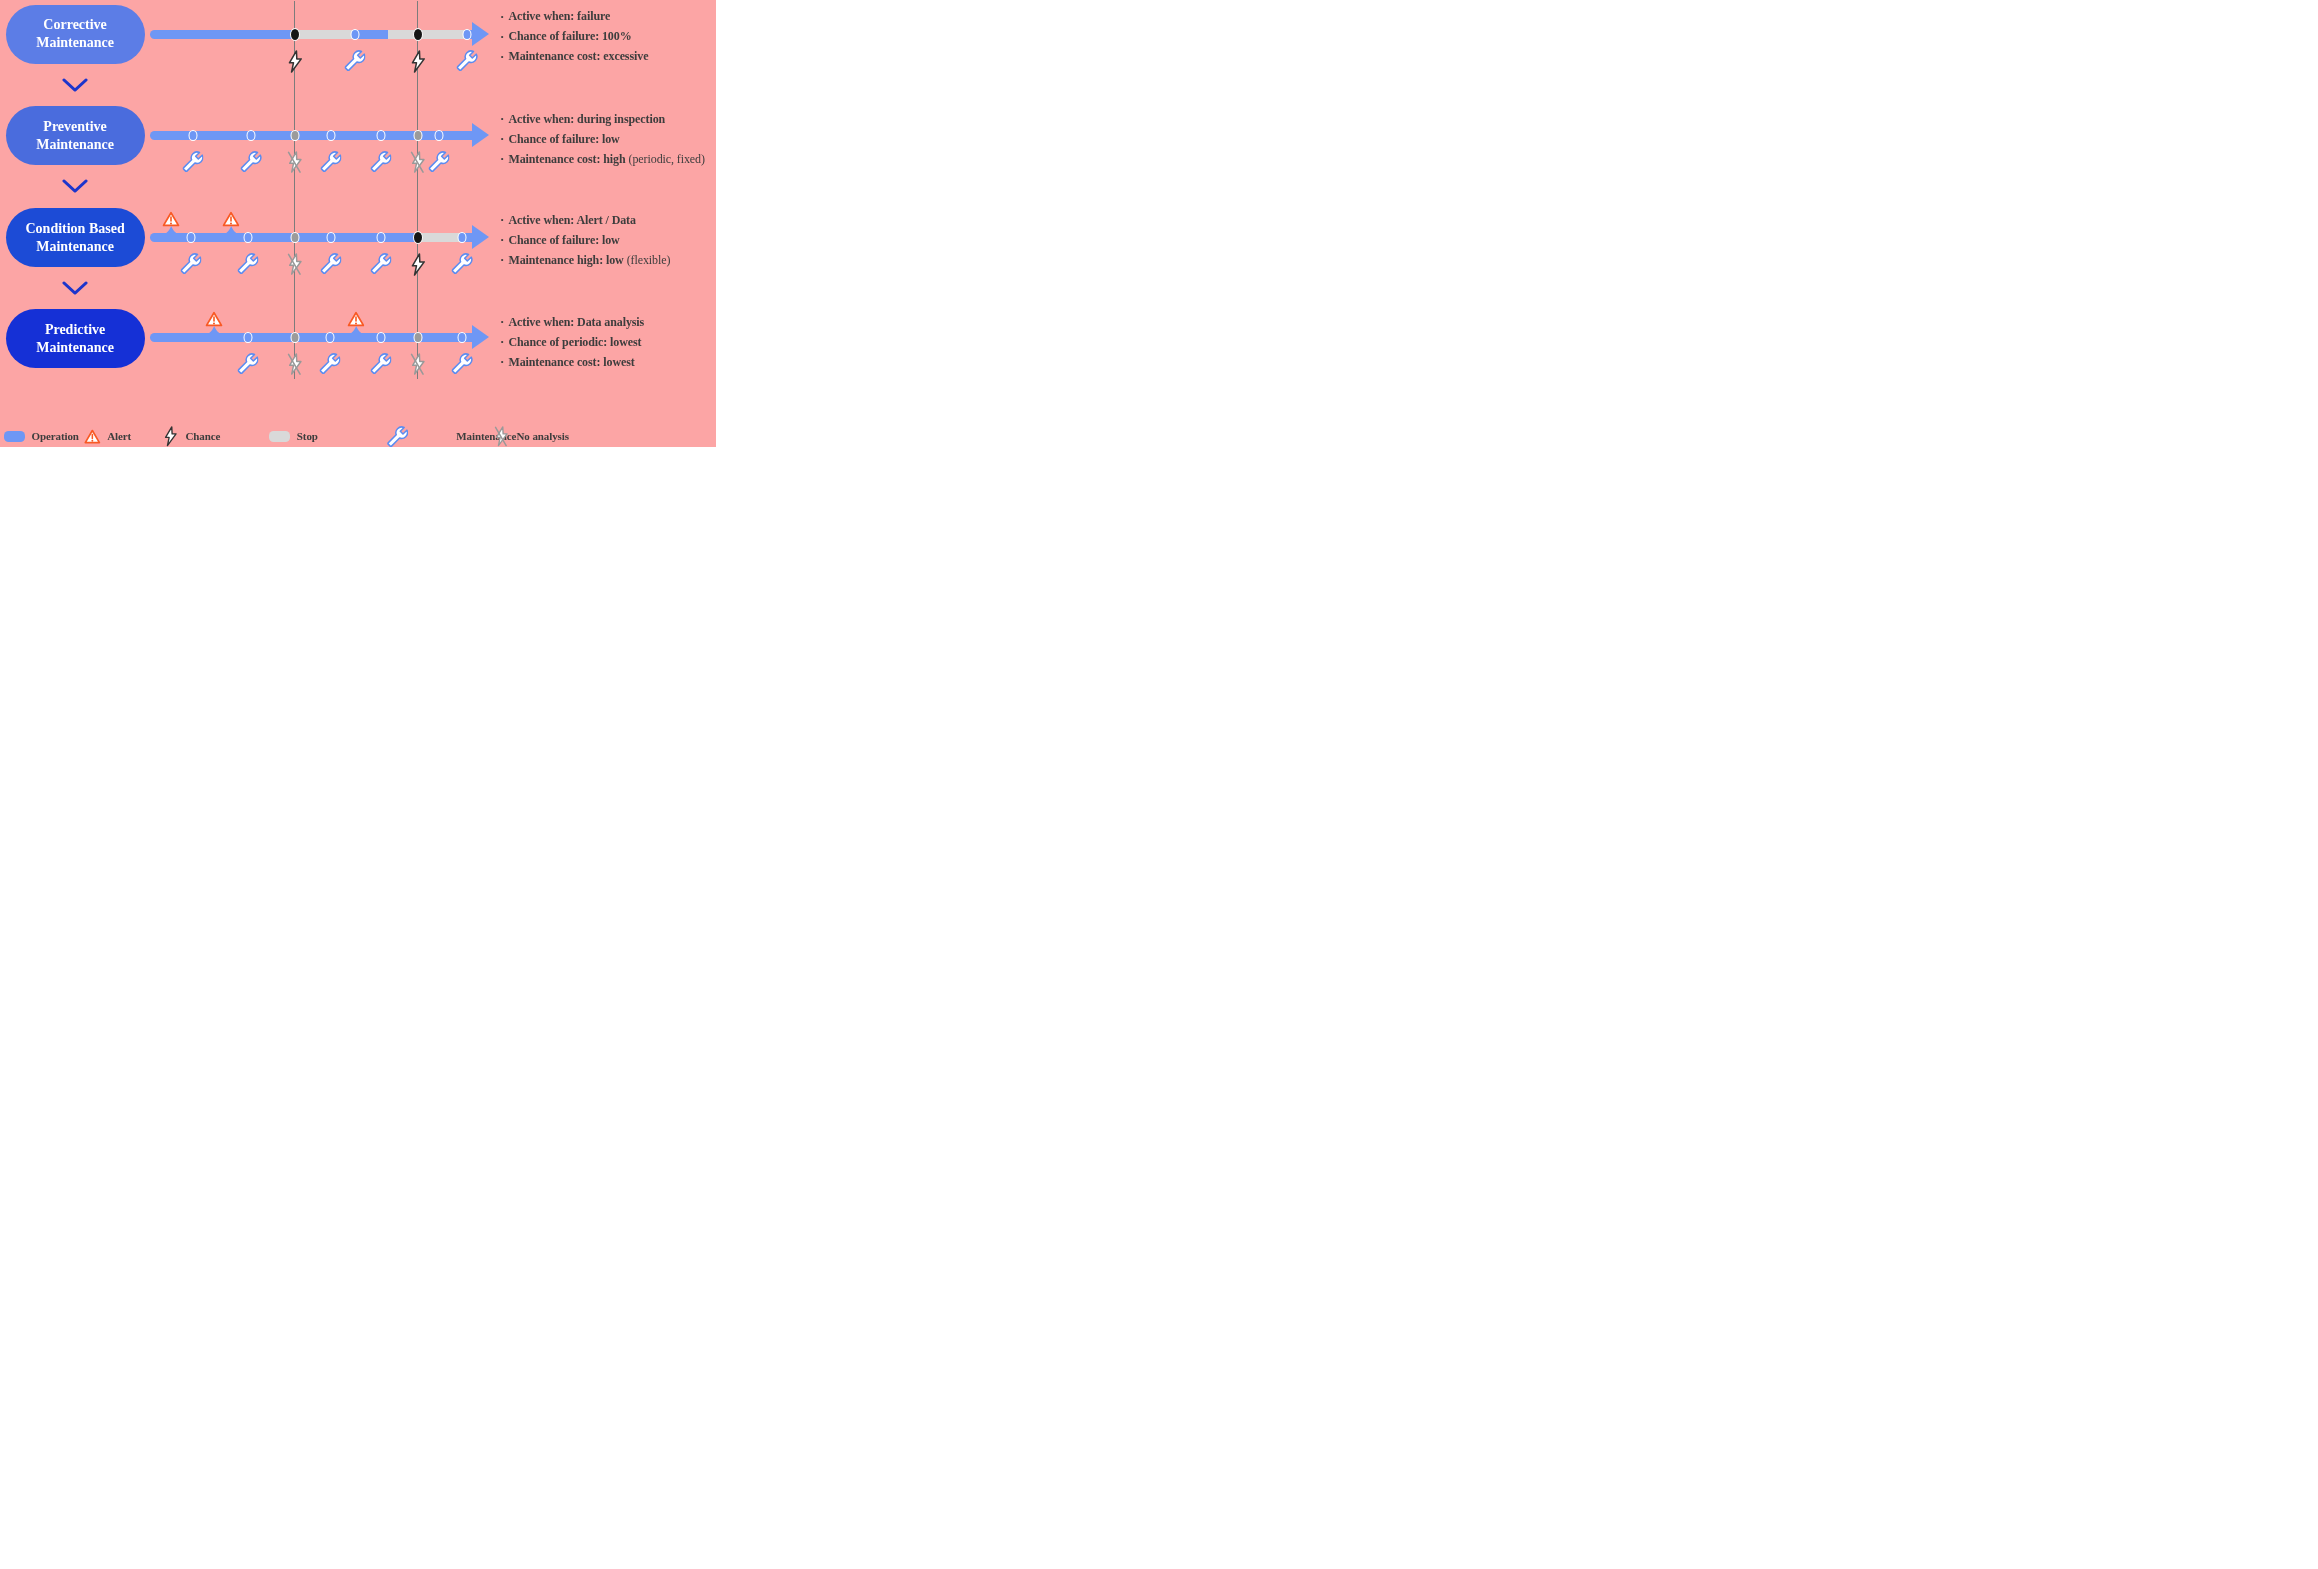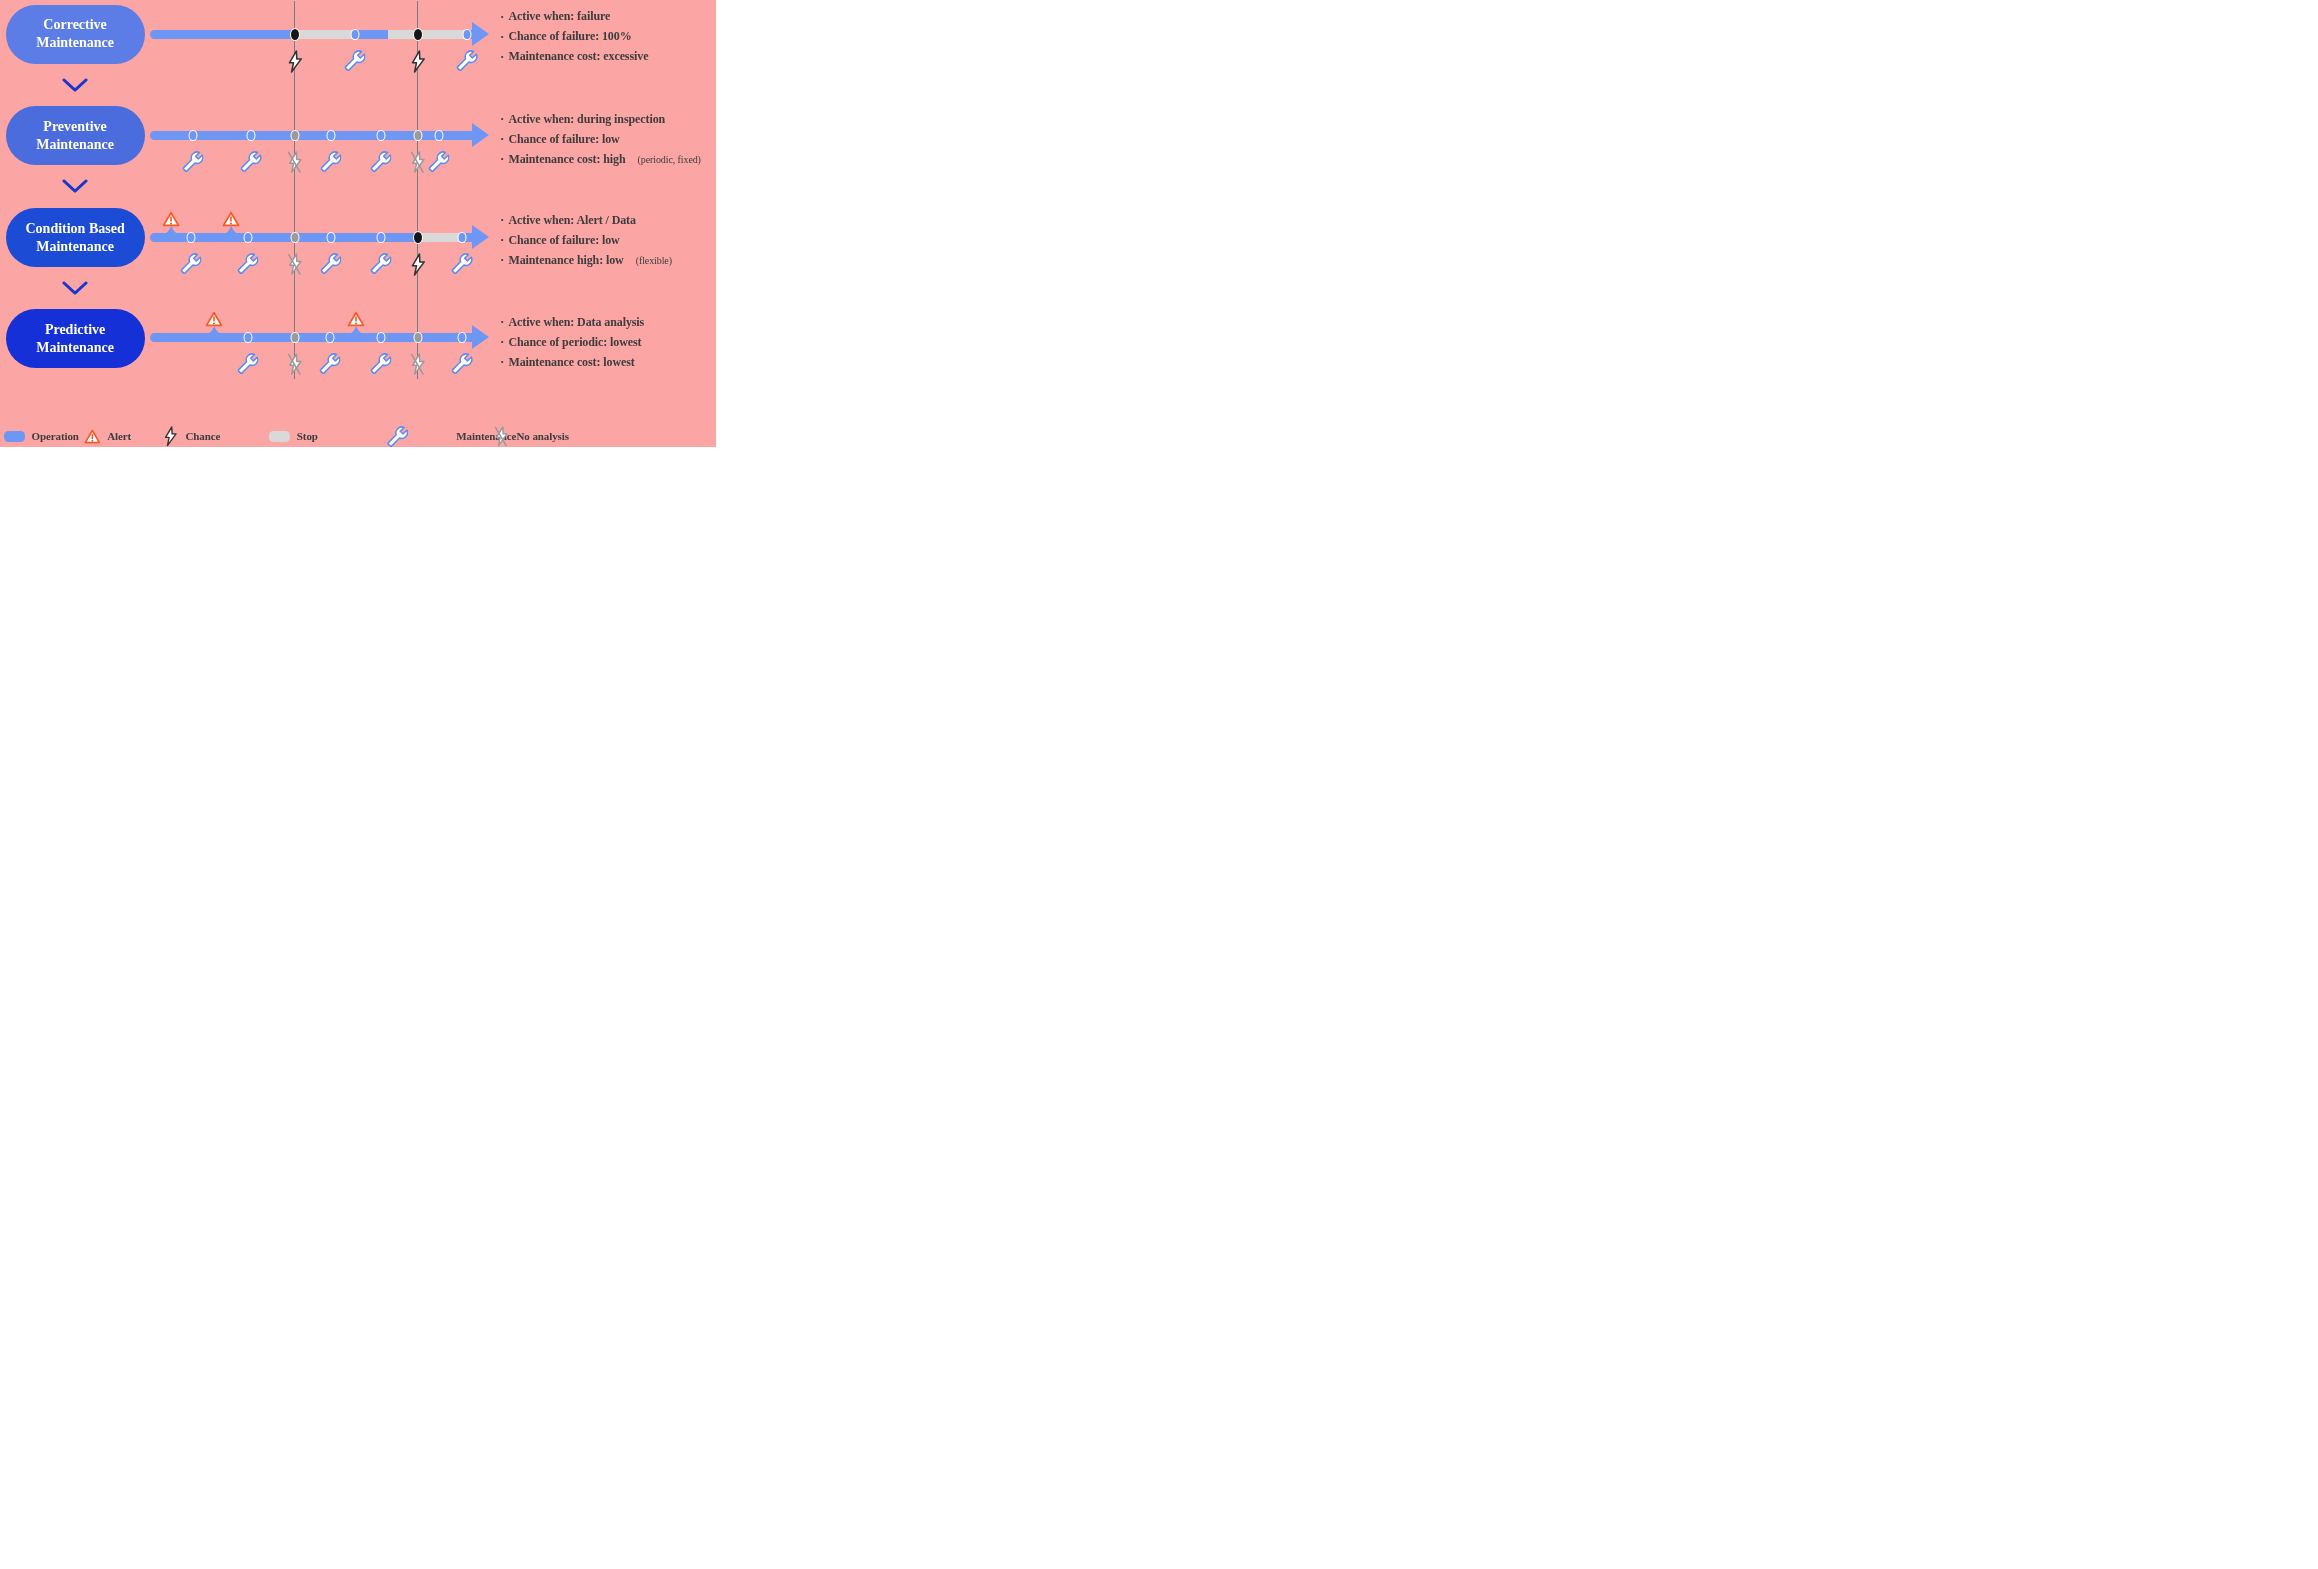--- a/index.html
+++ b/index.html
@@ -21,21 +21,21 @@
        transform:translateX(-50%);z-index:3;}
   .dot.big{top:-2.3px;width:8px;height:11px;}
   .ticon{position:absolute;top:19.5px;transform:translateX(-50%);z-index:2;line-height:0;}
   .alert{position:absolute;bottom:9.3px;transform:translateX(-50%);z-index:4;
          display:flex;flex-direction:column;align-items:center;line-height:0;}
   .alert .bump{margin-top:-0.9px;}
   .notes{position:absolute;left:500px;width:218px;}
   .note-line{height:20px;display:flex;align-items:center;white-space:nowrap;
              font-size:12px;font-weight:700;color:#3d3d3d;letter-spacing:-0.1px;}
   .bullet{margin-right:4.2px;font-size:13px;}
-  .note-small{font-size:10px;font-weight:400;margin-left:12px;}
+  .note-small{font-size:12px;font-weight:400;margin-left:3px;}
   .legend-item{position:absolute;top:425px;height:23px;display:flex;align-items:center;gap:6.5px;line-height:0;}
   .legend-label{font-size:11px;font-weight:600;color:#3d3d3d;letter-spacing:-0.1px;line-height:1;}
   .swatch{width:21.3px;height:10.2px;border-radius:4.6px;}
 </style>
 </head>
 <body>
 
 <div class="canvas" style="--op: #6e97f5; --stop: #d9d9d9;">
 
   <div class="guide" style="left: 294px; background: rgb(124, 124, 124);"></div>

